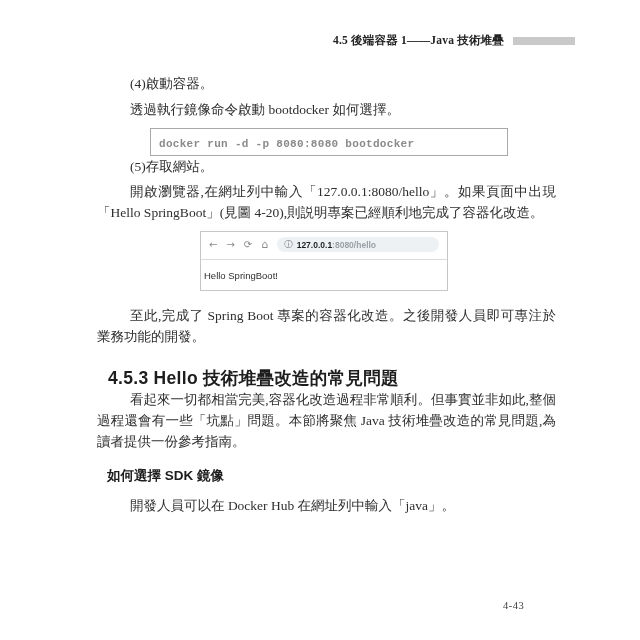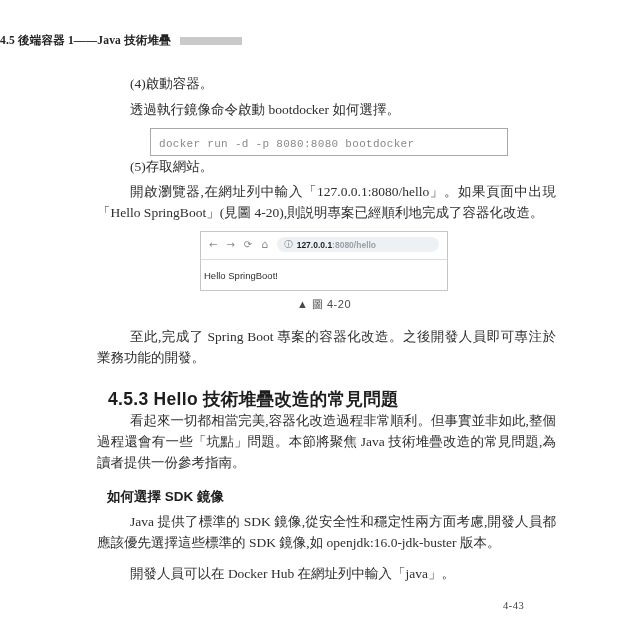--- a/index.html
+++ b/index.html
@@ -7,21 +7,21 @@
     width:640px;height:640px;
     background:#ffffff;
     font-family:"Liberation Serif","DejaVu Serif",serif;
     color:#333333;
     position:relative;
     overflow:hidden;
   }
   
   .page-header{
     position:absolute;top:33px;left:0;right:65px;
-    display:flex;align-items:center;gap:9px;
+    display:flex;justify-content:flex-end;align-items:center;gap:9px;
   }
   .page-header .htitle{
     font-size:11.5px;font-weight:bold;color:#222;
     letter-spacing:.2px;white-space:nowrap;
   }
   .page-header .hbar{
     width:62px;height:8px;background:#c9c9c9;
   }
   
   .main{
@@ -36,21 +36,21 @@
   .mt10{margin-top:10px}
   .first{margin-top:28px}
   
   .codebox{
     margin-top:8px;margin-left:53px;width:340px;
     border:1px solid #a9a9a9;background:#ffffff;
     padding:4px 8px;
   }
   .codebox code{
     font-family:"Liberation Mono","DejaVu Sans Mono",monospace;
-    font-size:11px;color:#8a8a8a;letter-spacing:.3px;white-space:pre;
+    font-size:11px;color:#8a8a8a;letter-spacing:.3px;white-space:pre;font-weight:bold;
   }
   
   .figwrap{margin-top:8px;margin-left:103px;width:248px;}
   .browser{
     border:1px solid #c6c6c6;background:#ffffff;width:100%;
     box-sizing:border-box;
   }
   .btoolbar{
     display:flex;align-items:center;gap:9px;
     padding:5px 8px 7px 8px;border-bottom:1px solid #dcdcdc;
@@ -137,30 +137,28 @@
         <span class="nav-ico home">⌂</span>
         <span class="urlpill">
           <span class="info-ico">ⓘ</span>
           <span class="url"><span class="host">127.0.0.1</span><span class="path">:8080/hello</span></span>
         </span>
       </div>
       <div class="bpage">
         <span class="ptext">Hello SpringBoot!</span>
       </div>
     </div>
-    <div class="figcaption">▲ 圖 4-20</div>
   </div>
 
   <p class="p mt14">至此,完成了 Spring Boot 專案的容器化改造。之後開發人員即可專注於業務功能的開發。</p>
 
   <div class="h3">4.5.3  Hello 技術堆疊改造的常見問題</div>
 
   <p class="p mt8">看起來一切都相當完美,容器化改造過程非常順利。但事實並非如此,整個過程還會有一些「坑點」問題。本節將聚焦 Java 技術堆疊改造的常見問題,為讀者提供一份參考指南。</p>
 
   <div class="h4">如何選擇 SDK 鏡像</div>
 
-  <p class="p mt5">Java 提供了標準的 SDK 鏡像,從安全性和穩定性兩方面考慮,開發人員都應該優先選擇這些標準的 SDK 鏡像,如 openjdk:16.0-jdk-buster 版本。</p>
 
   <p class="p mt10">開發人員可以在 Docker Hub 在網址列中輸入「java」。</p>
 
 </div>
 
 <div class="page-footer">4-43</div>
 
 </body></html>

